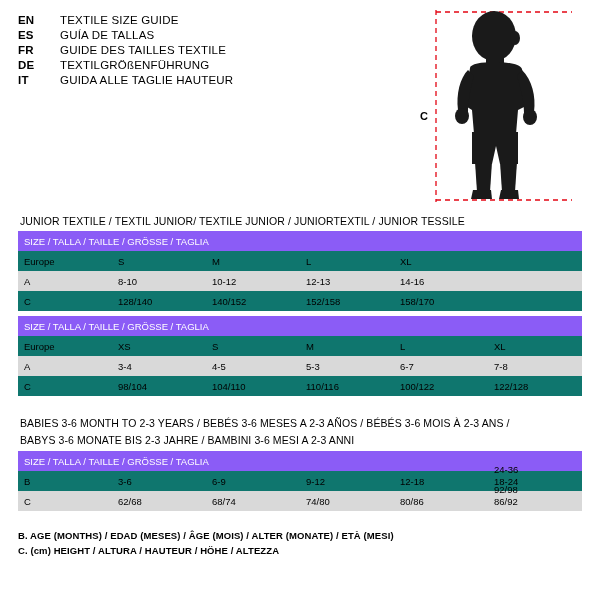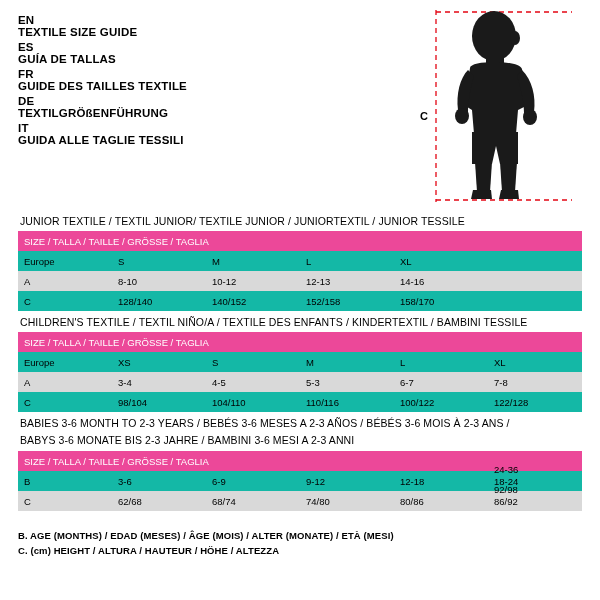--- a/index.html
+++ b/index.html
@@ -27,31 +27,30 @@
   .lang-block {
     position: absolute;
     left: 18px;
     top: 14px;
     width: 400px;
   }
   .lang-row {
     display: flex;
     align-items: baseline;
     margin-bottom: 3px;
-    flex-direction: column;
   }
   .lang-code {
     width: 42px;
     font-size: 11.5px;
     font-weight: bold;
     letter-spacing: 0.2px;
   }
   .lang-text {
     font-size: 11.5px;
-    font-weight: bold;
+    font-weight: normal;
     letter-spacing: 0.2px;
   }
 
   
   .figure-area {
     position: absolute;
     right: 10px;
     top: 6px;
     width: 170px;
     height: 200px;
@@ -87,31 +86,31 @@
     width: 564px;
     table-layout: fixed;
   }
   .tbl td {
     font-size: 9.5px;
     padding: 3px 0 3px 6px;
     vertical-align: middle;
     height: 14px;
   }
   .row-head td {
-    background: #ec4899;
+    background: #8b5cf6;
     color: #ffffff;
     font-size: 9.5px;
     font-weight: normal;
     padding: 3px 0 3px 6px;
   }
   .row-shade td {
     background: #d9d9d9;
   }
   .row-plain td {
-    background: #14b8a6;
+    background: #0f766e;
   }
 
   .block {
     position: absolute;
     left: 18px;
     width: 564px;
   }
 
   
   #block-junior   { top: 215px; }
@@ -149,21 +148,21 @@
     <div class="lang-row">
       <span class="lang-code">FR</span>
       <span class="lang-text">GUIDE DES TAILLES TEXTILE</span>
     </div>
     <div class="lang-row">
       <span class="lang-code">DE</span>
       <span class="lang-text">TEXTILGRÖßENFÜHRUNG</span>
     </div>
     <div class="lang-row">
       <span class="lang-code">IT</span>
-      <span class="lang-text">GUIDA ALLE TAGLIE TESSILI</span>
+      <span class="lang-text">GUIDA ALLE TAGLIE HAUTEUR</span>
     </div>
   </div>
 
   <div class="figure-area">
     <span class="c-label">C</span>
     <svg width="160" height="200" viewBox="0 0 160 200">
 
       <line x1="14" y1="4" x2="14" y2="196" stroke="#e30613" stroke-width="1.3" stroke-dasharray="5,4"></line>
       <line x1="14" y1="6" x2="150" y2="6" stroke="#e30613" stroke-width="1.3" stroke-dasharray="5,4"></line>
       <line x1="14" y1="194" x2="150" y2="194" stroke="#e30613" stroke-width="1.3" stroke-dasharray="5,4"></line>
@@ -237,21 +236,20 @@
           <td>140/152</td>
           <td>152/158</td>
           <td>158/170</td>
           <td></td>
         </tr>
       </tbody>
     </table>
   </div>
 
   <div class="block" id="block-children">
-    <div class="section-title">CHILDREN'S TEXTILE / TEXTIL NIÑO/A / TEXTILE DES ENFANTS / KINDERTEXTIL / BAMBINI TESSILE</div>
     <table class="tbl">
       <colgroup>
         <col style="width:94px">
           <col style="width:94px">
           <col style="width:94px">
         <col style="width:94px">
           <col style="width:94px">
           <col style="width:94px">
       </colgroup>
       <tbody>

